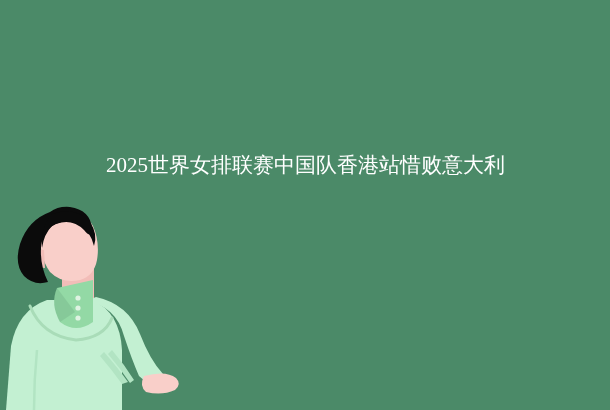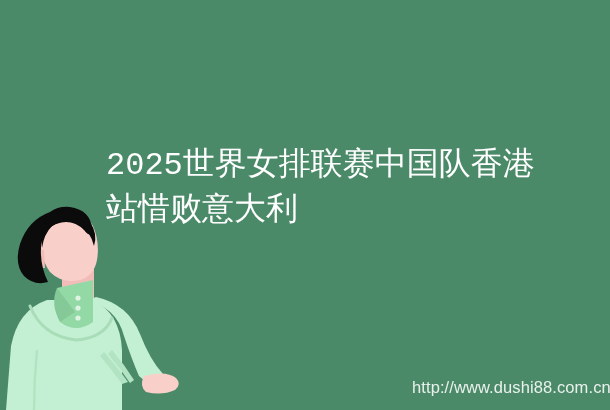--- a/index.html
+++ b/index.html
@@ -19,27 +19,27 @@
     position: absolute;
     inset: 0;
     background: #4b8a68;
   }
   #headline {
     position: absolute;
     left: 106px;
     top: 143px;
     width: 448px;
     color: #ffffff;
-    font-size: 32px;
+    font-size: 21px;
     line-height: 45px;
     font-weight: 400;
     letter-spacing: 0px;
     white-space: pre-wrap;
     word-break: break-all;
-    font-family: Liberation Mono, monospace;
+    font-family: Liberation Serif, serif;
   }
   #watermark {
     position: absolute;
     left: 412px;
     top: 377px;
     color: rgba(255,255,255,0.88);
     font-size: 16.5px;
     line-height: 20px;
     letter-spacing: 0.1px;
     font-family: "Liberation Sans", "DejaVu Sans", sans-serif;
@@ -135,15 +135,14 @@
                Q90,30 78,24
                Q64,18 52,26
                Q44,34 42,48
                Q40,28 52,14 Z" fill="#0b0b0b"></path>
 
     </svg>
   </div>
 
   <div id="headline">2025世界女排联赛中国队香港站惜败意大利</div>
 
-  <div id="watermark">http://www.dushi88.com.cn</div>
 
 </div>
 
 </body></html>

